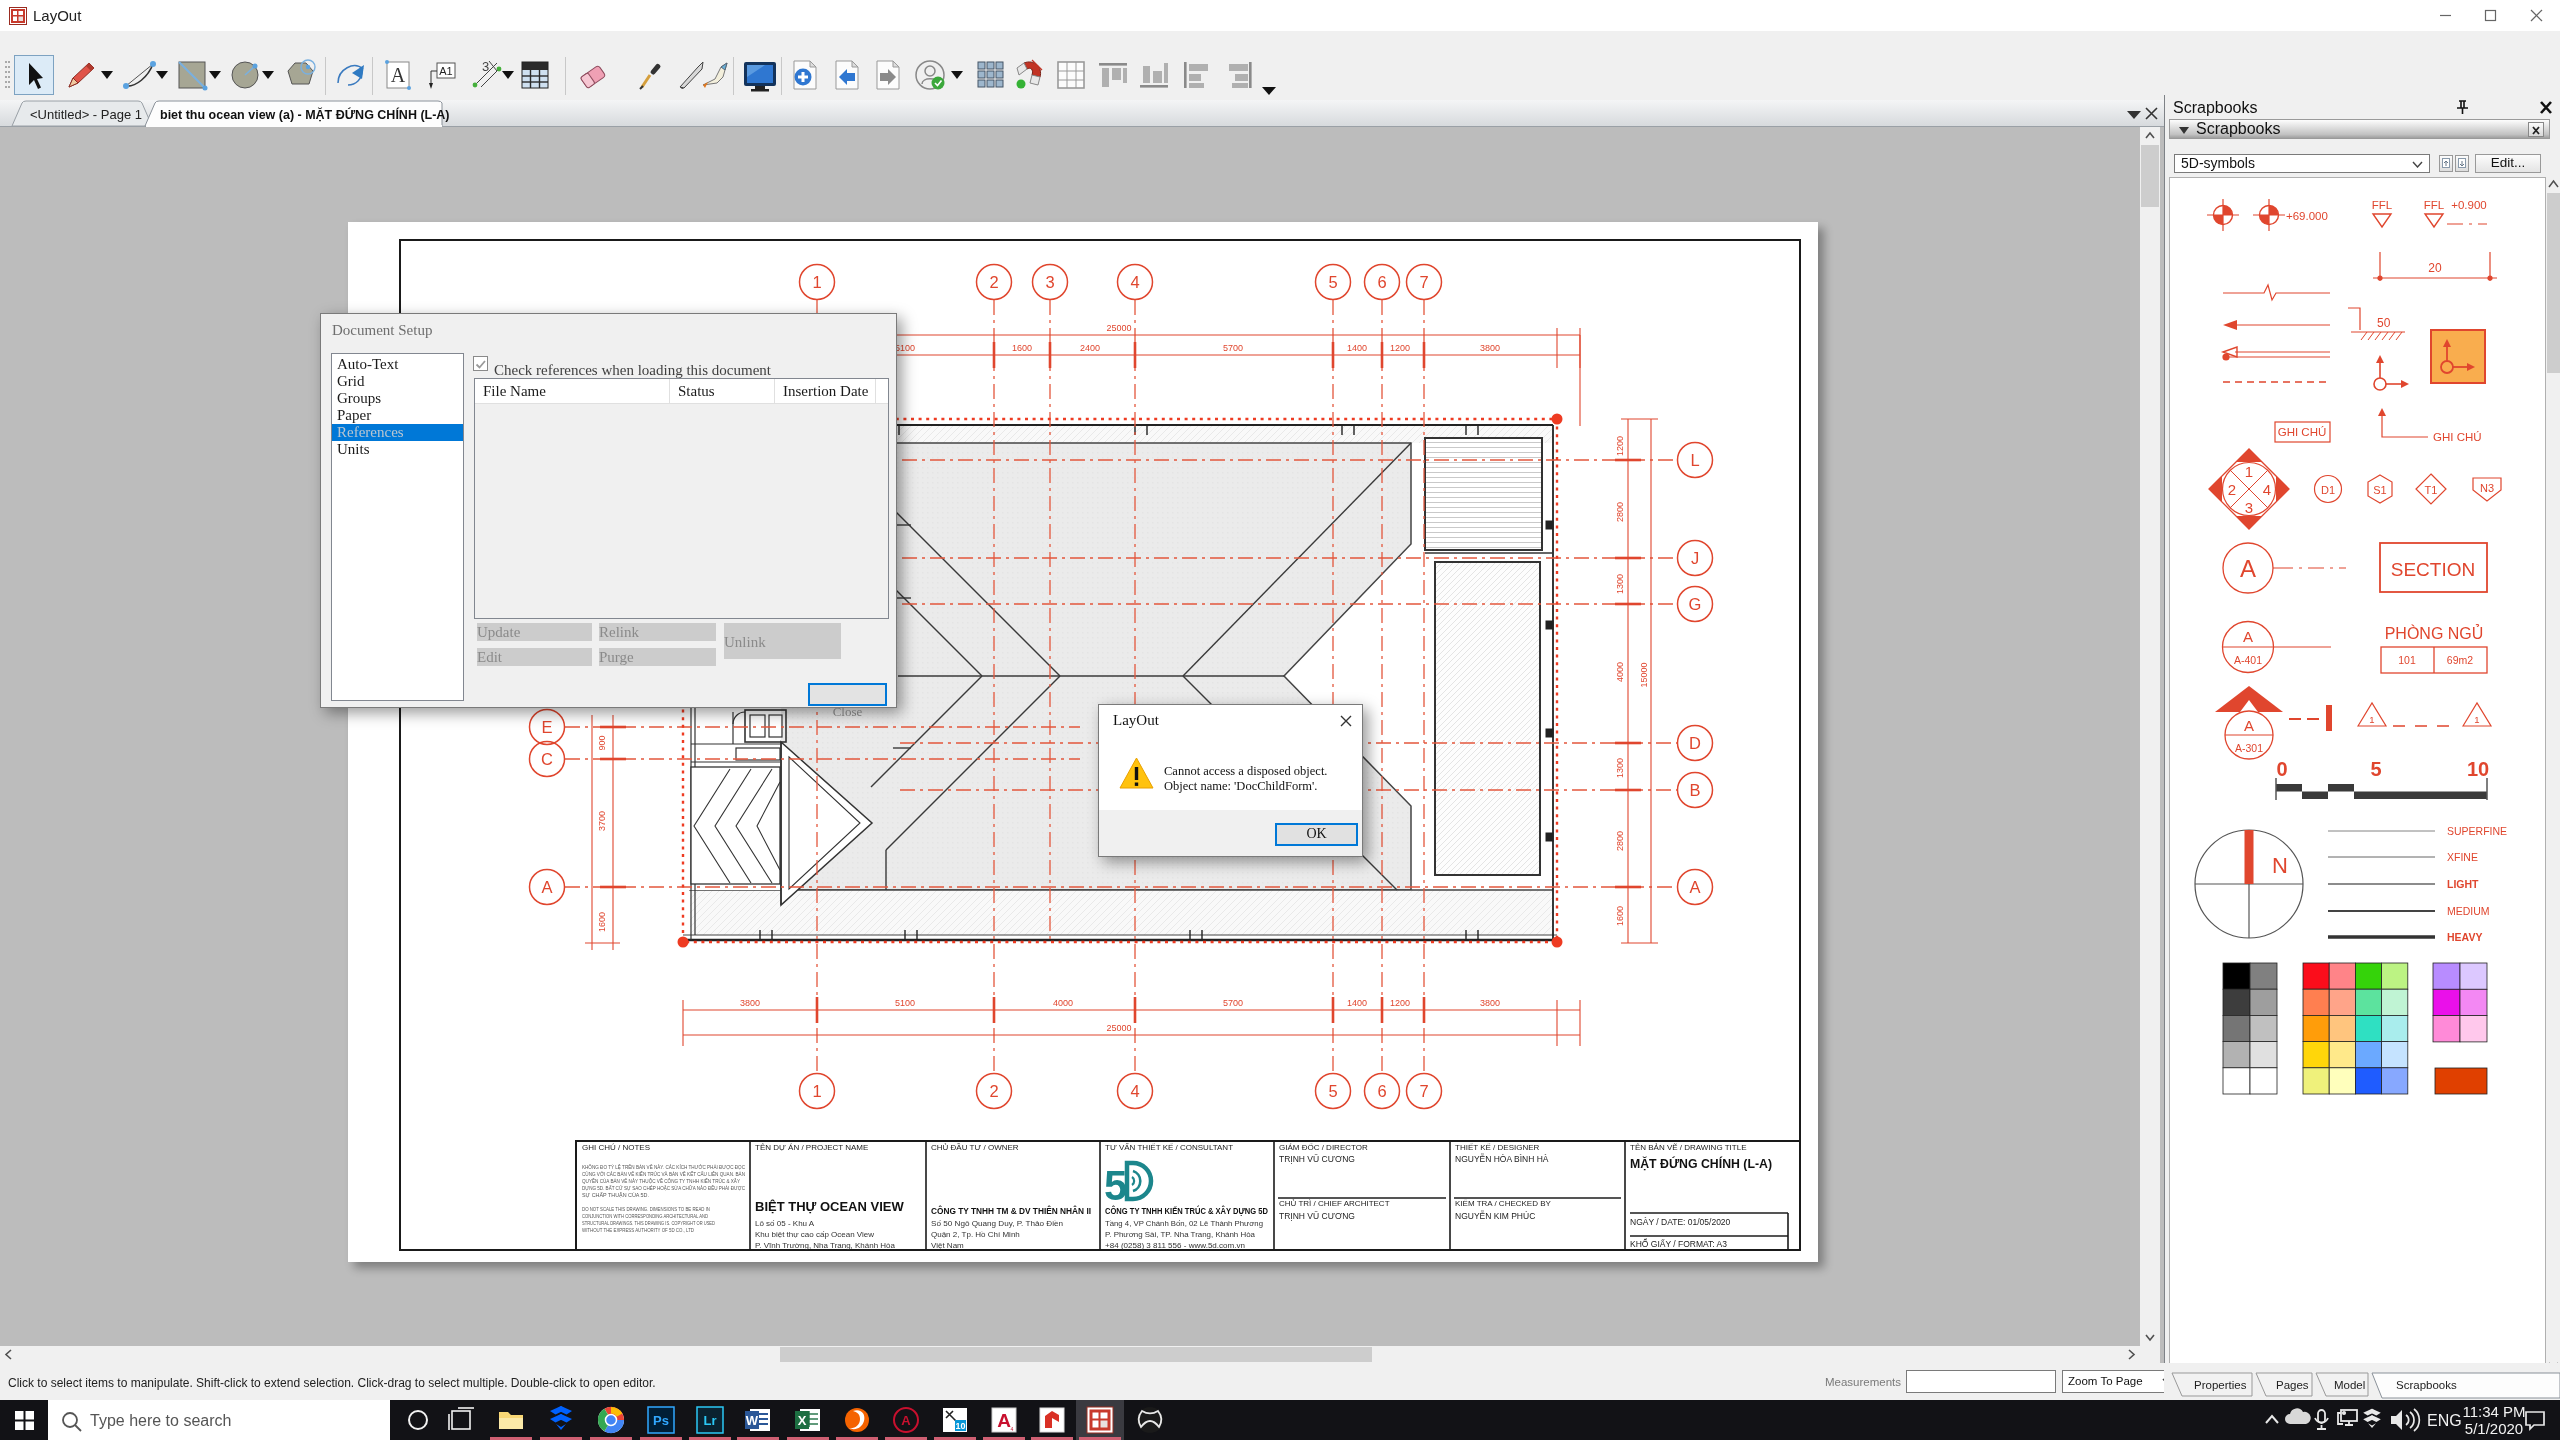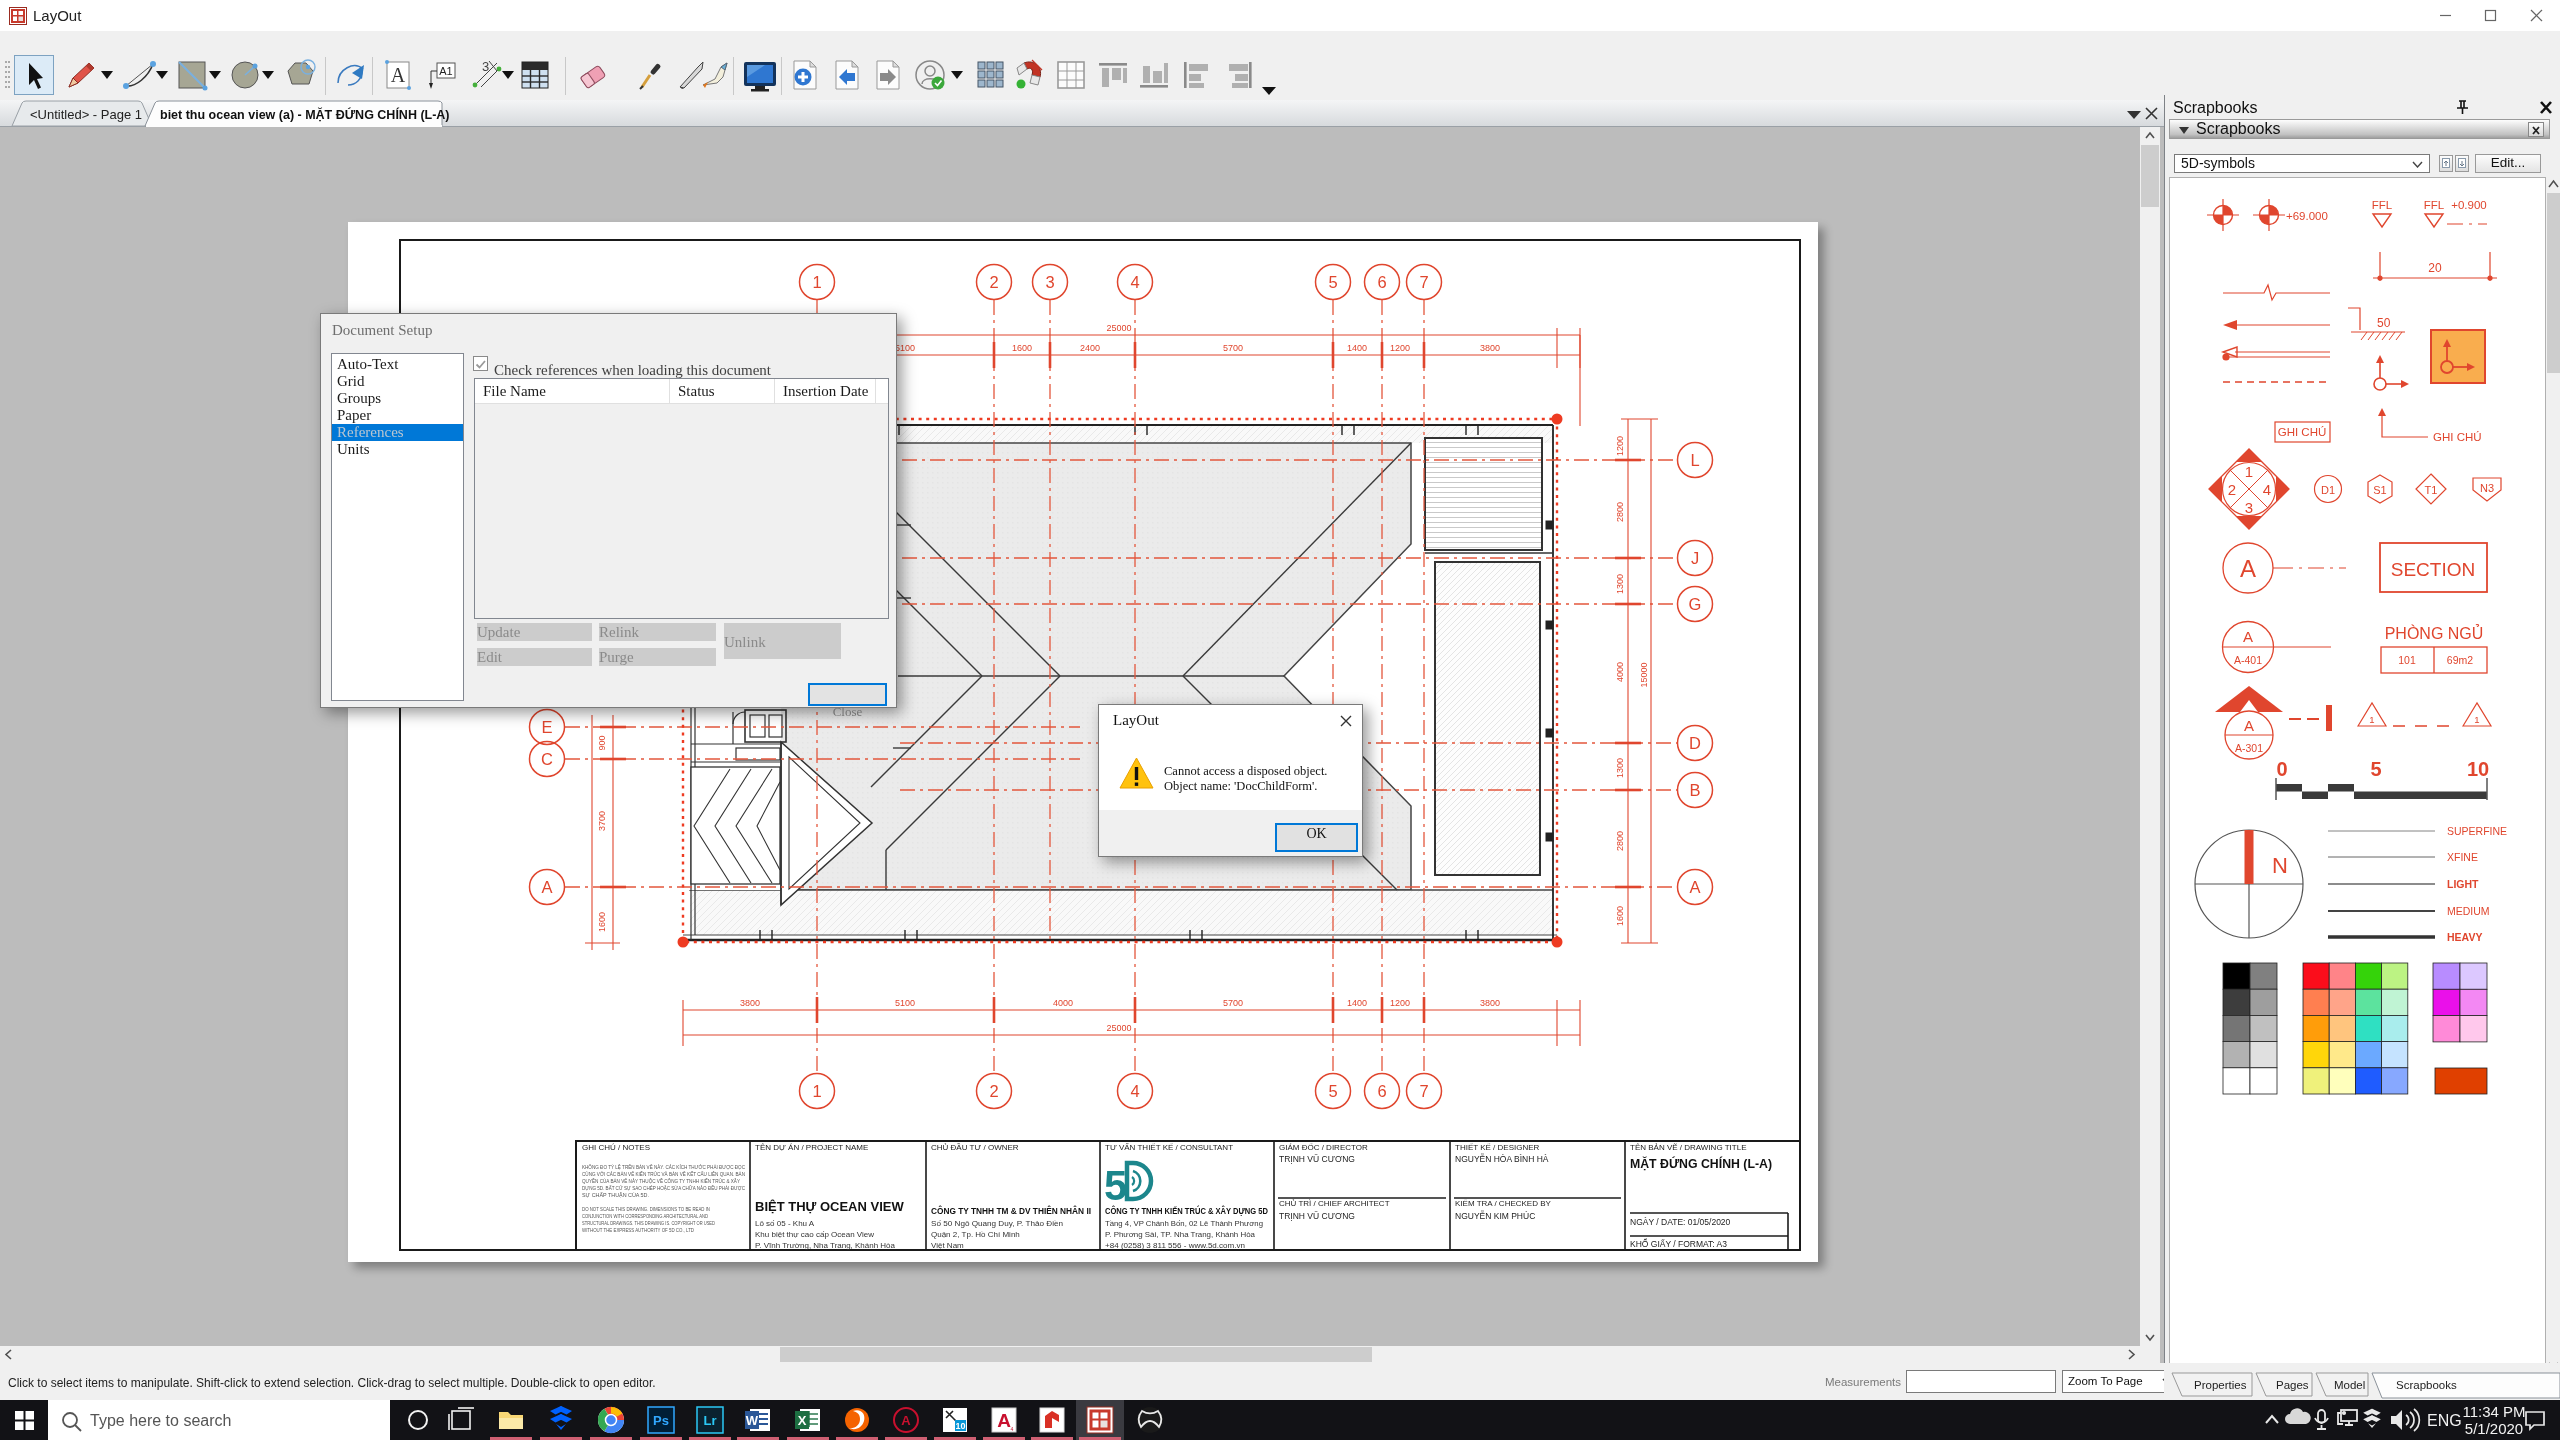--- a/index.html
+++ b/index.html
@@ -888,21 +888,21 @@
       <path d="M2 2 L12 12 M12 2 L2 12" stroke="#333" stroke-width="1.4" fill="none"></path>
     </svg>
 <svg class="abs" style="left:20px;top:51px" width="35" height="35" viewBox="0 0 35 35">
       <polygon points="17.5,2 34,32 1,32" fill="#ffc20e" stroke="#e8a000"></polygon>
       <rect x="15.8" y="11" width="3.4" height="13" fill="#111"></rect>
       <rect x="15.8" y="26.5" width="3.4" height="3.4" fill="#111"></rect>
     </svg>
 <span class="abs" style="left:65px;top:59px;font-size:12.5px;color:#111;white-space:nowrap">Cannot access a disposed object.</span>
 <span class="abs" style="left:65px;top:74px;font-size:12.5px;color:#111;white-space:nowrap">Object name: 'DocChildForm'.</span>
 <div class="abs" style="left:0;top:105px;width:263px;height:46px;background:#f0f0f0"></div>
-<div class="abs" style="left:176px;top:118px;width:83px;height:29px;background:#e1e1e1;border:2px solid #0078d7;font-size:14px;color:#111;text-align:center;padding-top:1px">OK</div>
+<div class="abs" style="left:176px;top:118px;width:83px;height:23px;background:#e1e1e1;border:2px solid #0078d7;font-size:14px;color:#111;text-align:center;padding-top:1px">OK</div>
 </div>
 <div class="abs" id="taskbar">
 <svg width="2560" height="40" viewBox="0 0 2560 40">
 <g fill="#ffffff">
         <rect x="15" y="11" width="8.5" height="8.5"></rect>
         <rect x="25.5" y="11" width="8.5" height="8.5"></rect>
         <rect x="15" y="21.5" width="8.5" height="8.5"></rect>
         <rect x="25.5" y="21.5" width="8.5" height="8.5"></rect>
       </g>
 <rect x="48" y="0" width="342" height="40" fill="#ffffff"></rect>

